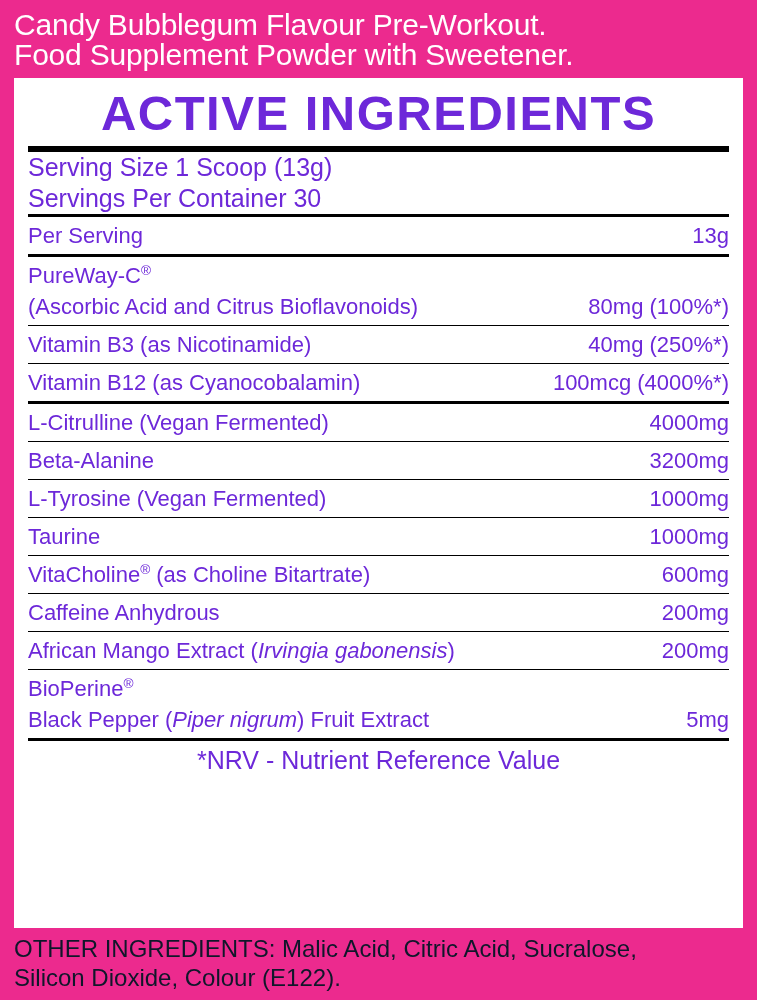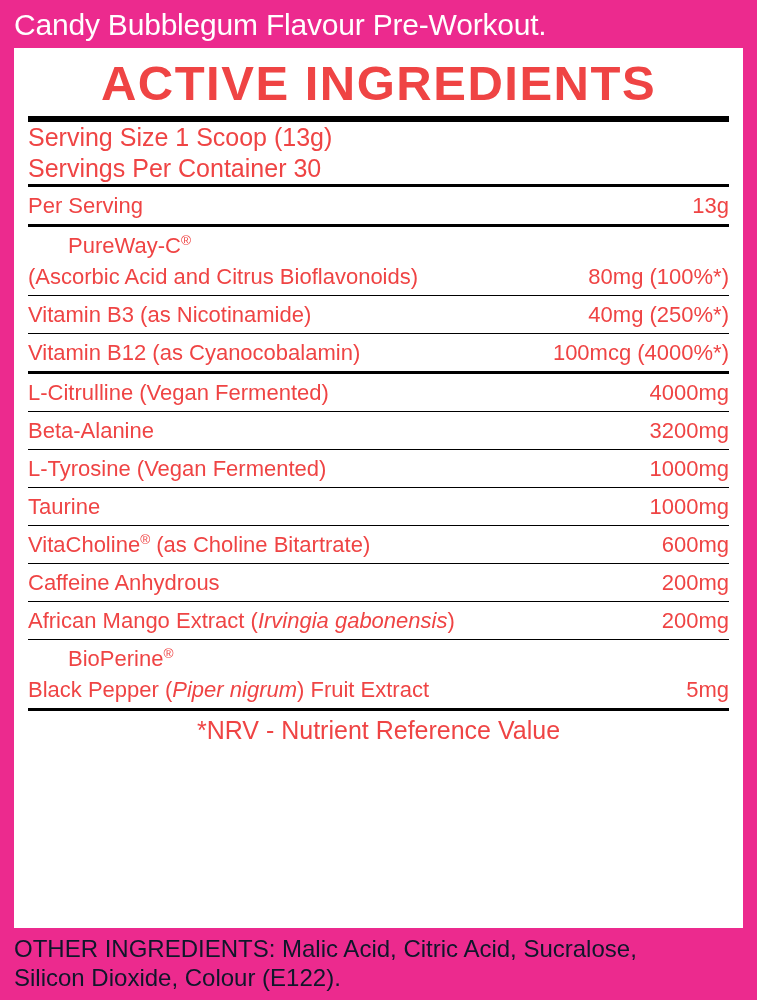--- a/index.html
+++ b/index.html
@@ -27,21 +27,21 @@
     line-height: 30px;
     letter-spacing: -0.2px;
     color: #ffffff;
     margin-bottom: 8px;
   }
   .header-text div {
     white-space: nowrap;
   }
   .panel {
     background: #ffffff;
-    color: #ef4444;
+    color: #6d28d9;
     flex: 1 1 auto;
     box-sizing: border-box;
     padding: 6px 14px 8px 14px;
     display: flex;
     flex-direction: column;
   }
   .panel-title {
     font-size: 49px;
     font-weight: bold;
     letter-spacing: 1.5px;
@@ -80,21 +80,20 @@
     flex: 0 0 auto;
     white-space: nowrap;
     text-align: right;
   }
   .row.two-line {
     display: block;
     padding: 3px 0 3px 0;
   }
   .row.two-line .line1 {
     display: block;
-    margin-left: 40px;
   }
   .row.two-line .line2 {
     display: flex;
     justify-content: space-between;
     align-items: center;
   }
   .row.two-line .line2 .name2 {
     flex: 1 1 auto;
     padding-right: 8px;
   }
@@ -118,20 +117,21 @@
     line-height: 0;
   }
 </style>
 </head>
 <body>
 
 <div class="page">
 
   <div class="header-text">
     <div>Candy Bubblegum Flavour Pre-Workout.</div>
+    <div>Food Supplement Powder with Sweetener.</div>
   </div>
 
   <div class="panel">
 
     <div class="panel-title">ACTIVE INGREDIENTS</div>
 
     <div class="rule-thick"></div>
 
     <div class="serving-lines">
       <div>Serving Size 1 Scoop (13g)</div>

